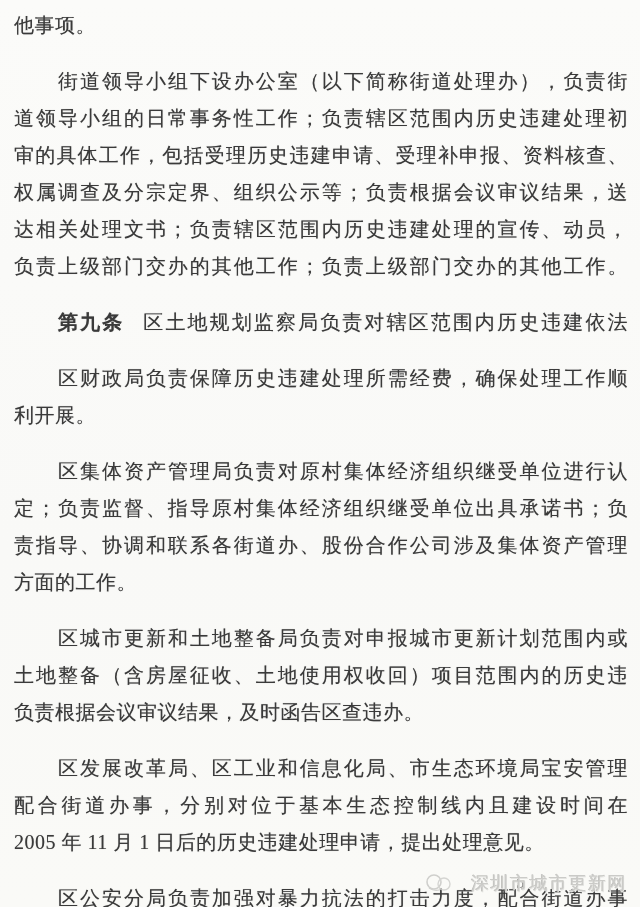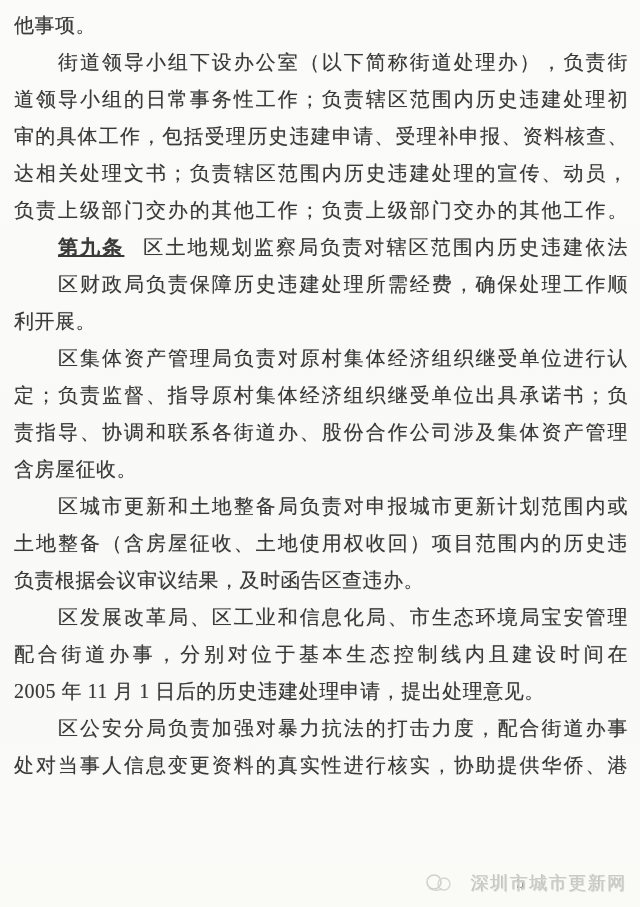--- a/index.html
+++ b/index.html
@@ -31,25 +31,25 @@
     text-shadow: 0 0 0.7px rgba(70,70,70,0.55);
     letter-spacing: 0.5px;
     white-space: nowrap;
   }
   .line.j {
     text-align-last: justify;
     white-space: normal;
   }
   .line.in {
     padding-left: 44px;
+    margin-top: 19px;
   }
   .bold {
     font-weight: bold;
     margin-right: 0.95em;
-    text-decoration: underline;
   }
   .watermark {
     position: absolute;
     right: 13px;
     bottom: 12px;
     display: flex;
     align-items: center;
     gap: 16px;
     color: #c9c9c6;
   }
@@ -75,29 +75,30 @@
 </style>
 </head>
 <body>
 
 <div class="page">
 
   <div class="line"><span>他事项。</span></div>
   <div class="line in j"><span>街道领导小组下设办公室（以下简称街道处理办），负责街</span></div>
   <div class="line j"><span>道领导小组的日常事务性工作；负责辖区范围内历史违建处理初</span></div>
   <div class="line j"><span>审的具体工作，包括受理历史违建申请、受理补申报、资料核查、</span></div>
+  <div class="line j"><span>权属调查及分宗定界、组织公示等；负责根据会议审议结果，送</span></div>
   <div class="line j"><span>达相关处理文书；负责辖区范围内历史违建处理的宣传、动员，</span></div>
   <div class="line j"><span>负责上级部门交办的其他工作；负责上级部门交办的其他工作。</span></div>
   <div class="line in j"><span class="bold">第九条</span><span>区土地规划监察局负责对辖区范围内历史违建依法</span></div>
   <div class="line in j"><span>区财政局负责保障历史违建处理所需经费，确保处理工作顺</span></div>
   <div class="line"><span>利开展。</span></div>
   <div class="line in j"><span>区集体资产管理局负责对原村集体经济组织继受单位进行认</span></div>
   <div class="line j"><span>定；负责监督、指导原村集体经济组织继受单位出具承诺书；负</span></div>
   <div class="line j"><span>责指导、协调和联系各街道办、股份合作公司涉及集体资产管理</span></div>
-  <div class="line"><span>含房屋征收。</span></div>
+  <div class="line"><span>方面的工作。</span></div>
   <div class="line in j"><span>区城市更新和土地整备局负责对申报城市更新计划范围内或</span></div>
   <div class="line j"><span>土地整备（含房屋征收、土地使用权收回）项目范围内的历史违</span></div>
   <div class="line"><span>负责根据会议审议结果，及时函告区查违办。</span></div>
   <div class="line in j"><span>区发展改革局、区工业和信息化局、市生态环境局宝安管理</span></div>
   <div class="line j"><span>配合街道办事，分别对位于基本生态控制线内且建设时间在</span></div>
   <div class="line"><span>2005 年 11 月 1 日后的历史违建处理申请，提出处理意见。</span></div>
   <div class="line in j"><span>区公安分局负责加强对暴力抗法的打击力度，配合街道办事</span></div>
   <div class="line j"><span>处对当事人信息变更资料的真实性进行核实，协助提供华侨、港</span></div>
 
   <span class="page-number">5</span>

